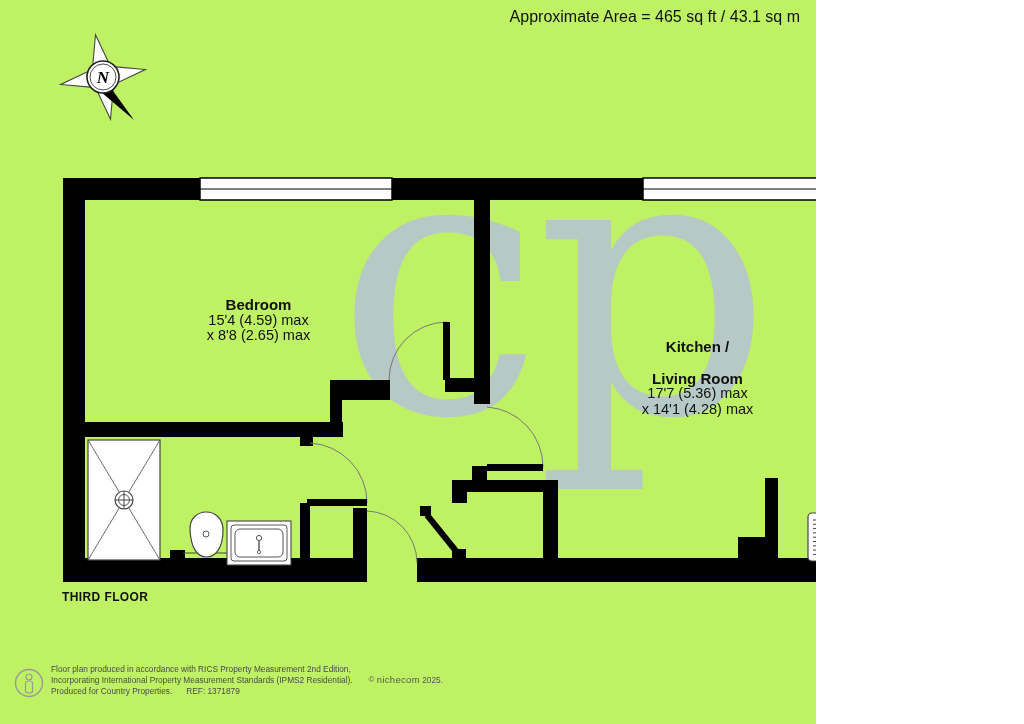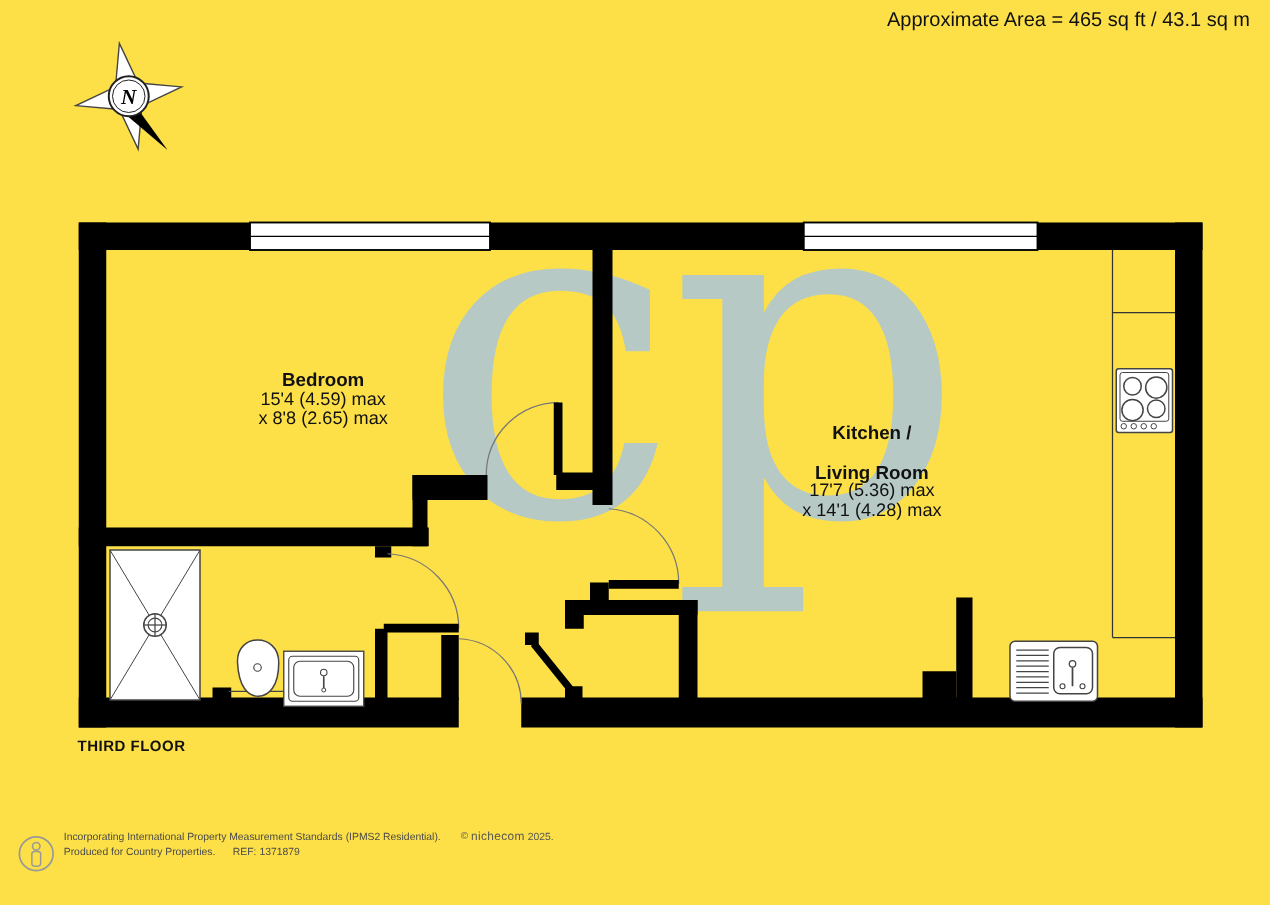--- a/index.html
+++ b/index.html
@@ -1,16 +1,16 @@
 <!DOCTYPE html>
 <html><head>
 <meta charset="utf-8">
 <style>
   html,body{margin:0;padding:0;background:#ffffff;}
-  .page{position:relative;width:1016px;height:724px;background:#fde047;overflow:hidden;
+  .page{position:relative;width:816px;height:724px;background:#bef264;overflow:hidden;
         font-family:"Liberation Sans", sans-serif;color:#1a1a1a;}
   .plan{position:absolute;left:0;top:0;width:1024px;height:724px;}
 
   
   .area-block{position:absolute;right:16px;top:8px;text-align:right;}
   .area-main{font-size:16px;color:#111;}
   .area-note{font-size:9.5px;color:#222;margin-top:4px;}
 
   
   .room-label{position:absolute;text-align:center;line-height:15.5px;color:#111;}
@@ -196,20 +196,21 @@
 
   <div class="floor-title">THIRD FLOOR</div>
 
   <div class="footer">
     <svg class="footer-icon" viewBox="0 0 32 34">
       <circle cx="16" cy="17" r="13.5" fill="none" stroke="#999" stroke-width="1.4"></circle>
       <circle cx="16" cy="11" r="3" fill="none" stroke="#999" stroke-width="1.2"></circle>
       <path d="M12.5,17 Q12.5,15 16,15 Q19.5,15 19.5,17 L19.5,25 Q19.5,27 16,27 Q12.5,27 12.5,25 Z" fill="none" stroke="#999" stroke-width="1.2"></path>
     </svg>
     <div class="disclaimer">
+      <div class="disc-row">Floor plan produced in accordance with RICS Property Measurement 2nd Edition,</div>
       <div class="disc-row">
         <span>Incorporating International Property Measurement Standards (IPMS2 Residential).</span><span class="logo"><span class="copy">©</span> <span class="brand">nichecom</span> <span>2025.</span></span>
       </div>
       <div class="disc-row">
         <span>Produced for Country Properties.</span><span class="ref">REF: 1371879</span>
       </div>
     </div>
   </div>
 
 </div>

